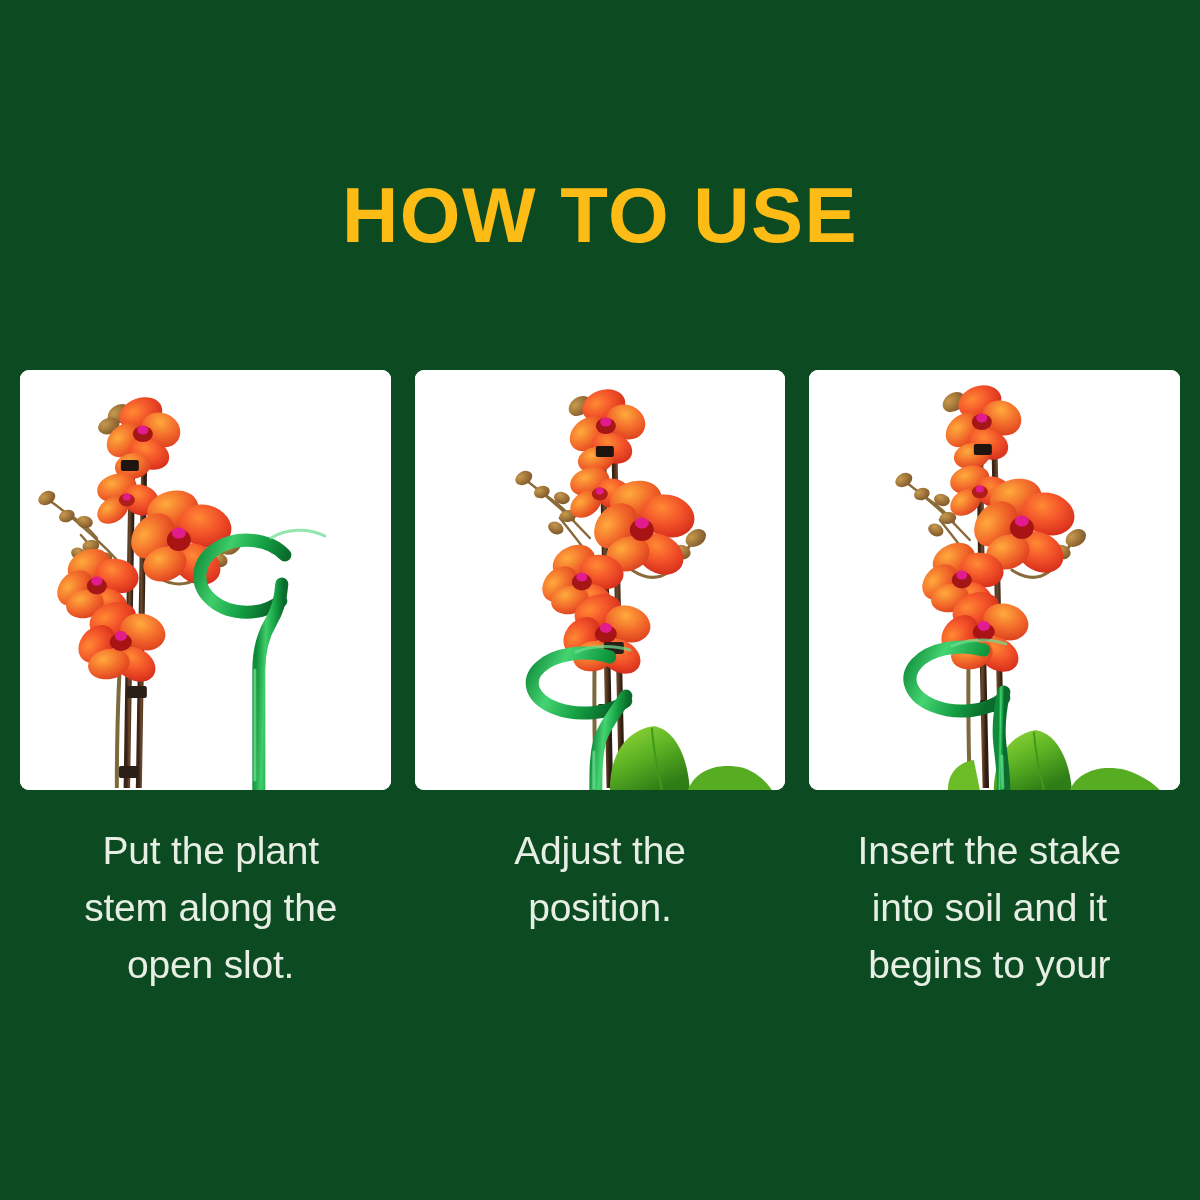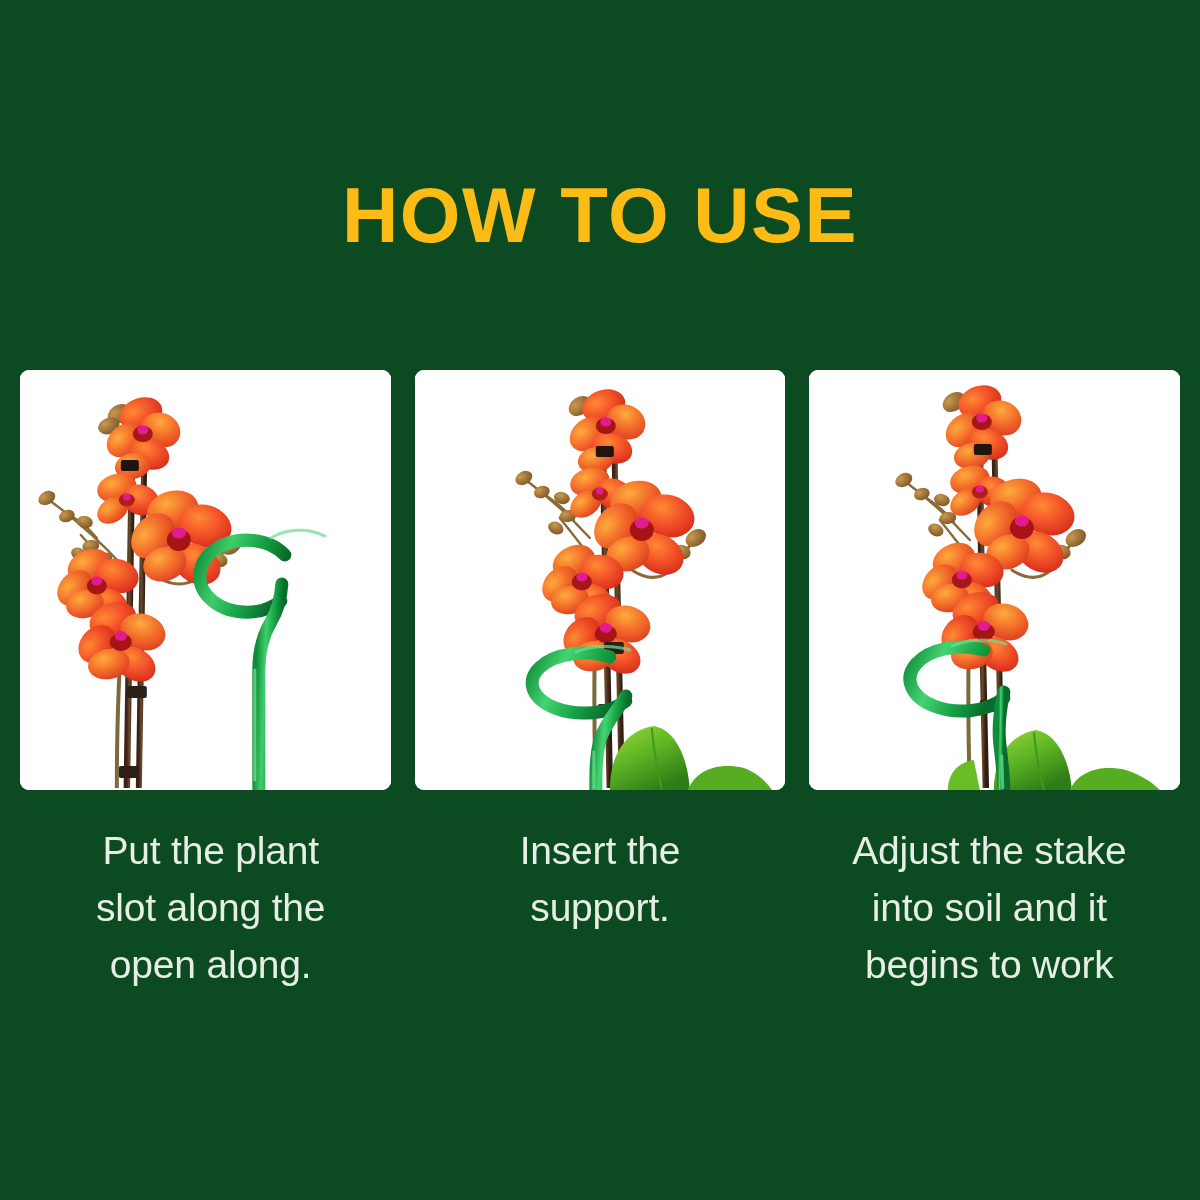--- a/index.html
+++ b/index.html
@@ -454,30 +454,30 @@
         </g>
       </svg>
     </div>
 
   </div>
 
   <div id="captions">
 
     <div class="caption">
       <span class="ln">Put the plant</span>
-      <span class="ln">slot along the</span>
-      <span class="ln">open along.</span>
+      <span class="ln">stem along the</span>
+      <span class="ln">open slot.</span>
     </div>
 
     <div class="caption">
-      <span class="ln">Insert the</span>
-      <span class="ln">support.</span>
+      <span class="ln">Adjust the</span>
+      <span class="ln">position.</span>
     </div>
 
     <div class="caption">
-      <span class="ln">Adjust the stake</span>
+      <span class="ln">Insert the stake</span>
       <span class="ln">into soil and it</span>
-      <span class="ln">begins to work</span>
+      <span class="ln">begins to your</span>
     </div>
 
   </div>
 
 </div>
 
 </body></html>

